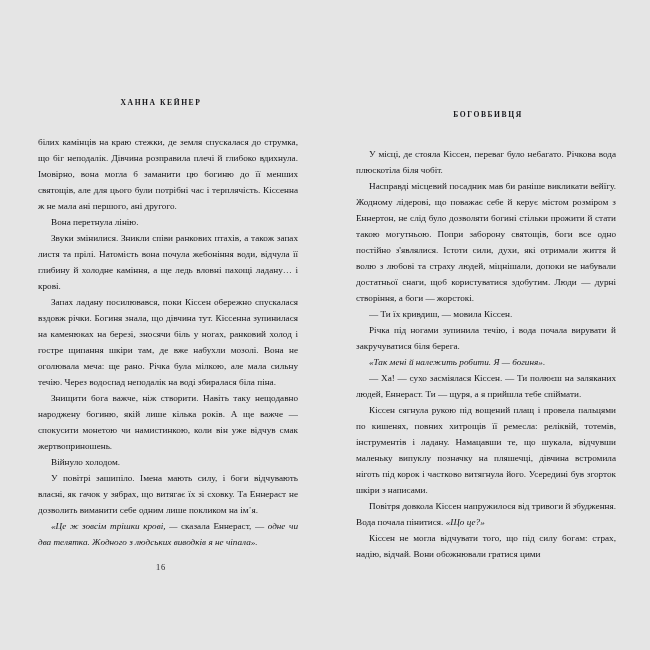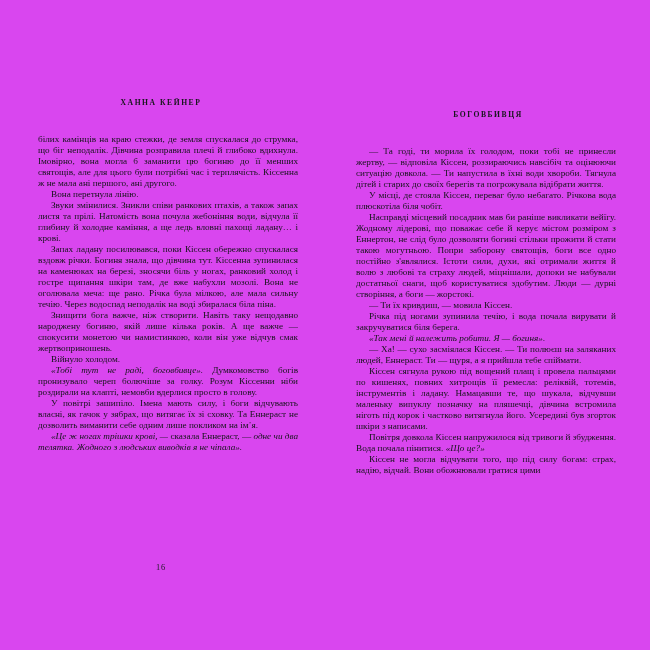--- a/index.html
+++ b/index.html
@@ -35,21 +35,21 @@
     left: 0; bottom: 0;
     width: 650px; height: 52px;
     background: #fdfdfd;
     pointer-events: none;
   }
   .page {
     position: relative;
     width: 325px;
     height: 650px;
     box-sizing: border-box;
-    background: #d946ef;
+    background: #e5e5e5;
   }
   .page-left {
     padding: 98px 27px 0 38px;
   }
   .page-right {
     padding: 98px 34px 0 31px;
   }
   .running-head {
     font-size: 7.6px;
     letter-spacing: 1.55px;
@@ -58,21 +58,21 @@
     font-weight: 700;
     text-transform: uppercase;
     margin: 0 0 26px 0;
     height: 10px;
     line-height: 10px;
   }
   .page-left .running-head { padding-right: 14px; }
   .page-right .running-head { padding-left: 4px; margin-top: 12px; }
   .body-text {
     font-size: 9.2px;
-    line-height: 11px;
+    line-height: 16px;
     text-align: justify;
     text-justify: inter-word;
     color: #131418;
     hyphens: manual;
   }
   .body-text p {
     margin: 0;
     text-indent: 13px;
   }
   .body-text p.noindent {
@@ -111,31 +111,29 @@
 
   <div class="page page-left">
     <div class="running-head">ХАННА КЕЙНЕР</div>
     <div class="body-text" id="left-body">
         <p class="noindent">білих камінців на краю стежки, де земля спускалася до струмка, що біг неподалік. Дівчина розправила плечі й глибоко вдихнула. Імовірно, вона могла б заманити цю богиню до її менших святощів, але для цього були потрібні час і терплячість. Кіссенна ж не мала ані першого, ані другого.</p>
         <p>Вона перетнула лінію.</p>
         <p>Звуки змінилися. Зникли співи ранкових птахів, а також запах листя та прілі. Натомість вона почула жебоніння води, відчула її глибину й холодне каміння, а ще ледь вловні пахощі ладану… і крові.</p>
         <p>Запах ладану посилювався, поки Кіссен обережно спускалася вздовж річки. Богиня знала, що дівчина тут. Кіссенна зупинилася на каменюках на березі, зносячи біль у ногах, ранковий холод і гостре щипання шкіри там, де вже набухли мозолі. Вона не оголювала меча: ще рано. Річка була мілкою, але мала сильну течію. Через водоспад неподалік на воді збиралася біла піна.</p>
         <p>Знищити бога важче, ніж створити. Навіть таку нещодавно народжену богиню, якій лише кілька років. А ще важче — спокусити монетою чи намистинкою, коли він уже відчув смак жертвоприношень.</p>
         <p>Війнуло холодом.</p>
-        <p><i>«Тобі тут не раді, боговбивце».</i> Думкомовство богів пронизувало череп болючіше за голку. Розум Кіссенни ніби роздирали на клапті, немовби вдерлися просто в голову.</p>
         <p>У повітрі зашипіло. Імена мають силу, і боги відчувають власні, як гачок у зябрах, що витягає їх зі сховку. Та Еннераст не дозволить виманити себе одним лише покликом на ім᾽я.</p>
-        <p><i>«Це ж ногах трішки крові, —</i> сказала Еннераст, — <i>одне чи два телятка. Жодного з людських виводків я не чіпала».</i></p>
+        <p><i>«Це ж зовсім трішки крові, —</i> сказала Еннераст, — <i>одне чи два телятка. Жодного з людських виводків я не чіпала».</i></p>
       </div>
     <div class="folio">16</div>
   </div>
 
   <div class="page page-right">
     <div class="running-head">БОГОВБИВЦЯ</div>
     <div class="body-text" id="right-body">
-        <p>— Та годі, ти морила їх голодом, поки тобі не принесли жертву, — відповіла Кіссен, роззираючись навсібіч та оцінюючи ситуацію довкола. — Ти напустила в їхні води хвороби. Тягнула дітей і старих до своїх берегів та погрожувала відібрати життя.</p>
         <p>У місці, де стояла Кіссен, переваг було небагато. Річкова вода плюскотіла біля чобіт.</p>
         <p>Насправді місцевий посадник мав би раніше викликати вейїгу. Жодному лідерові, що поважає себе й керує містом розміром з Еннертон, не слід було дозволяти богині стільки прожити й стати такою могутньою. Попри заборону святощів, боги все одно постійно з'являлися. Істоти сили, духи, які отримали життя й волю з любові та страху людей, міцнішали, допоки не набували достатньої снаги, щоб користуватися здобутим. Люди — дурні створіння, а боги — жорстокі.</p>
         <p>— Ти їх кривдиш, — мовила Кіссен.</p>
         <p>Річка під ногами зупинила течію, і вода почала вирувати й закручуватися біля берега.</p>
         <p><i>«Так мені й належить робити. Я — богиня».</i></p>
         <p>— Ха! — сухо засміялася Кіссен. — Ти полюєш на заляканих людей, Еннераст. Ти — щуря, а я прийшла тебе спіймати.</p>
         <p>Кіссен сягнула рукою під вощений плащ і провела пальцями по кишенях, повних хитрощів її ремесла: реліквій, тотемів, інструментів і ладану. Намацавши те, що шукала, відчувши маленьку випуклу позначку на пляшечці, дівчина встромила ніготь під корок і частково витягнула його. Усередині був згорток шкіри з написами.</p>
         <p>Повітря довкола Кіссен напружилося від тривоги й збудження. Вода почала пінитися. <i>«Що це?»</i></p>
         <p>Кіссен не могла відчувати того, що під силу богам: страх, надію, відчай. Вони обожнювали гратися цими</p>
       </div>

